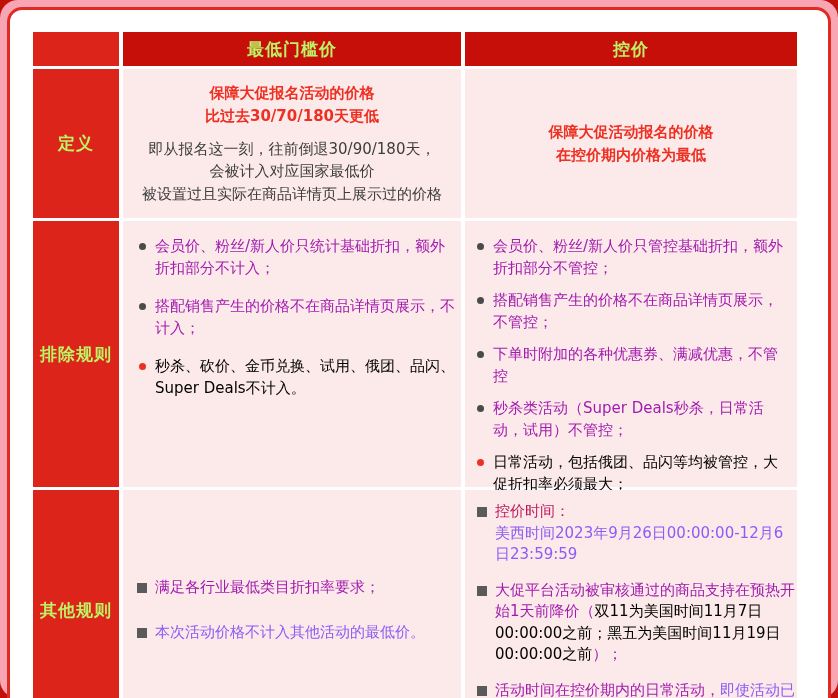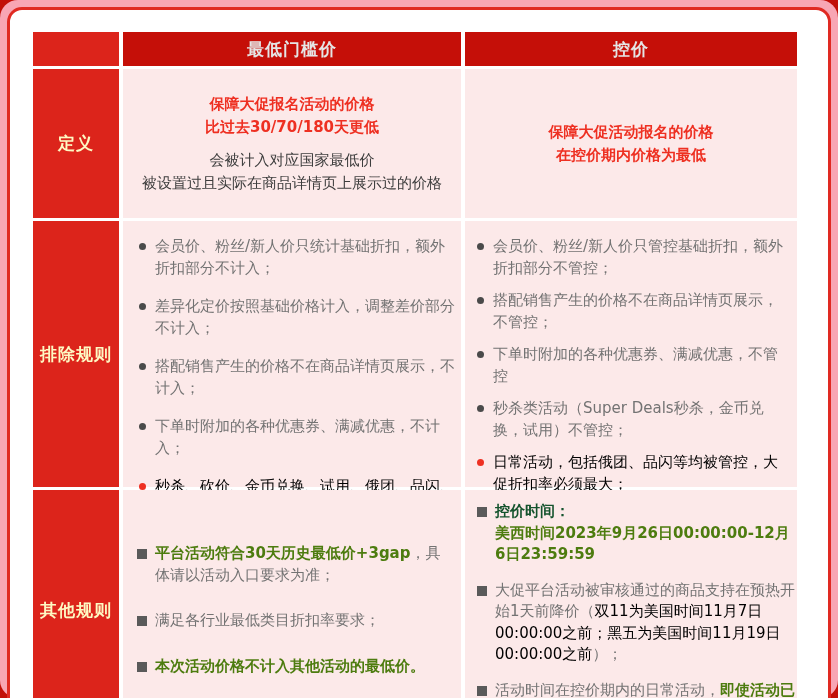--- a/index.html
+++ b/index.html
@@ -17,27 +17,27 @@
     background:#ffffff;border:3px solid #e02a22;border-radius:15px;
   }
   .rules-table{
     position:absolute;left:33px;top:32px;
     display:grid;
     grid-template-columns:86px 338px 332px;
     grid-template-rows:34px 149px 266px 240px;
     column-gap:4px;row-gap:3px;
   }
   .thead{
-    background:#c50f08;color:#e5e5e5;
+    background:#c50f08;color:#bef264;
     font-size:17px;font-weight:bold;
     display:flex;align-items:center;justify-content:center;
     letter-spacing:1px;
   }
   .rlabel{
-    background:#dc241b;color:#fef9c3;
+    background:#dc241b;color:#bef264;
     font-size:17px;font-weight:bold;
     display:flex;align-items:center;justify-content:center;
     letter-spacing:1px;
   }
   .corner{background:#dc241b;}
   .cell{background:#fce9e9;box-sizing:border-box;}
   .defcell{
     display:flex;flex-direction:column;justify-content:center;
     text-align:center;
   }
@@ -48,72 +48,65 @@
   .list-excl-right{padding:15px 8px 6px 12px;--igap:11px;}
   .list-other-left{padding:6px 10px 6px 14px;--igap:24px;justify-content:center;}
   .list-other-right{padding:11px 2px 6px 12px;--igap:14px;}
   .item{display:flex;margin-bottom:var(--igap);}
   .item:last-child{margin-bottom:0;}
   .bullet{flex:0 0 auto;}
   .dot{width:7px;height:7px;border-radius:50%;background:#4a4a4a;margin:7px 9px 0 0;}
   .dot.bred{background:#ee3022;}
   .sq{width:10px;height:10px;background:#5a5a5a;margin:6px 8px 0 0;}
   .itext{font-size:15px;line-height:21.5px;white-space:pre-wrap;}
-  .s-b{color:#737373;}
-  .s-bb{color:#14532d;font-weight:bold;}
+  .s-b{color:#a21caf;}
+  .s-bb{color:#be185d;font-weight:normal;}
   .s-r{color:#000000;}
-  .s-rb{color:#4d7c0f;font-weight:bold;margin-top:13px;}
+  .s-rb{color:#8b5cf6;font-weight:normal;margin-top:13px;}
 </style>
 </head>
 <body>
 
 <div class="frame"></div>
 <div class="panel"></div>
 
 <div class="rules-table">
 
   <div class="corner"></div>
   <div class="thead">最低门槛价</div>
   <div class="thead">控价</div>
 
   <div class="rlabel">定义</div>
   <div class="cell defcell">
     <div class="headline">
       <div>保障大促报名活动的价格</div>
       <div>比过去30/70/180天更低</div>
     </div>
     <div class="defbody">
+      <div>即从报名这一刻，往前倒退30/90/180天，</div>
       <div>会被计入对应国家最低价</div>
       <div>被设置过且实际在商品详情页上展示过的价格</div>
     </div>
   </div>
   <div class="cell defcell">
     <div class="headline">
       <div>保障大促活动报名的价格</div>
       <div>在控价期内价格为最低</div>
     </div>
   </div>
 
   <div class="rlabel">排除规则</div>
   <div class="cell blist list-excl-left">
       <div class="item">
         <span class="bullet dot"></span>
         <span class="itext"><span class="s-b">会员价、粉丝/新人价只统计基础折扣，额外折扣部分不计入；</span></span>
       </div>
       <div class="item">
         <span class="bullet dot"></span>
-        <span class="itext"><span class="s-b">差异化定价按照基础价格计入，调整差价部分不计入；</span></span>
-      </div>
-      <div class="item">
-        <span class="bullet dot"></span>
         <span class="itext"><span class="s-b">搭配销售产生的价格不在商品详情页展示，不计入；</span></span>
-      </div>
-      <div class="item">
-        <span class="bullet dot"></span>
-        <span class="itext"><span class="s-b">下单时附加的各种优惠券、满减优惠，不计入；</span></span>
       </div>
       <div class="item">
         <span class="bullet dot bred"></span>
         <span class="itext"><span class="s-r">秒杀、砍价、金币兑换、试用、俄团、品闪、Super Deals不计入。</span></span>
       </div>
     </div>
   <div class="cell blist list-excl-right">
       <div class="item">
         <span class="bullet dot"></span>
         <span class="itext"><span class="s-b">会员价、粉丝/新人价只管控基础折扣，额外折扣部分不管控；</span></span>
@@ -121,38 +114,34 @@
       <div class="item">
         <span class="bullet dot"></span>
         <span class="itext"><span class="s-b">搭配销售产生的价格不在商品详情页展示，不管控；</span></span>
       </div>
       <div class="item">
         <span class="bullet dot"></span>
         <span class="itext"><span class="s-b">下单时附加的各种优惠券、满减优惠，不管控</span></span>
       </div>
       <div class="item">
         <span class="bullet dot"></span>
-        <span class="itext"><span class="s-b">秒杀类活动（Super Deals秒杀，金币兑换，试用）不管控；</span></span>
+        <span class="itext"><span class="s-b">秒杀类活动（Super Deals秒杀，日常活动，试用）不管控；</span></span>
       </div>
       <div class="item">
         <span class="bullet dot bred"></span>
         <span class="itext"><span class="s-r">日常活动，包括俄团、品闪等均被管控，大促折扣率必须最大；</span></span>
       </div>
       <div class="item">
         <span class="bullet dot bred"></span>
         <span class="itext"><span class="s-r">日常Super Deals（非秒杀）报名折扣率允许等于大促折扣率。</span></span>
       </div>
     </div>
 
   <div class="rlabel">其他规则</div>
   <div class="cell blist list-other-left">
-      <div class="item">
-        <span class="bullet sq"></span>
-        <span class="itext"><span class="s-rb">平台活动符合30天历史最低价+3gap</span><span class="s-b">，具体请以活动入口要求为准；</span></span>
-      </div>
       <div class="item">
         <span class="bullet sq"></span>
         <span class="itext"><span class="s-b">满足各行业最低类目折扣率要求；</span></span>
       </div>
       <div class="item">
         <span class="bullet sq"></span>
         <span class="itext"><span class="s-rb">本次活动价格不计入其他活动的最低价。</span></span>
       </div>
     </div>
   <div class="cell blist list-other-right">

